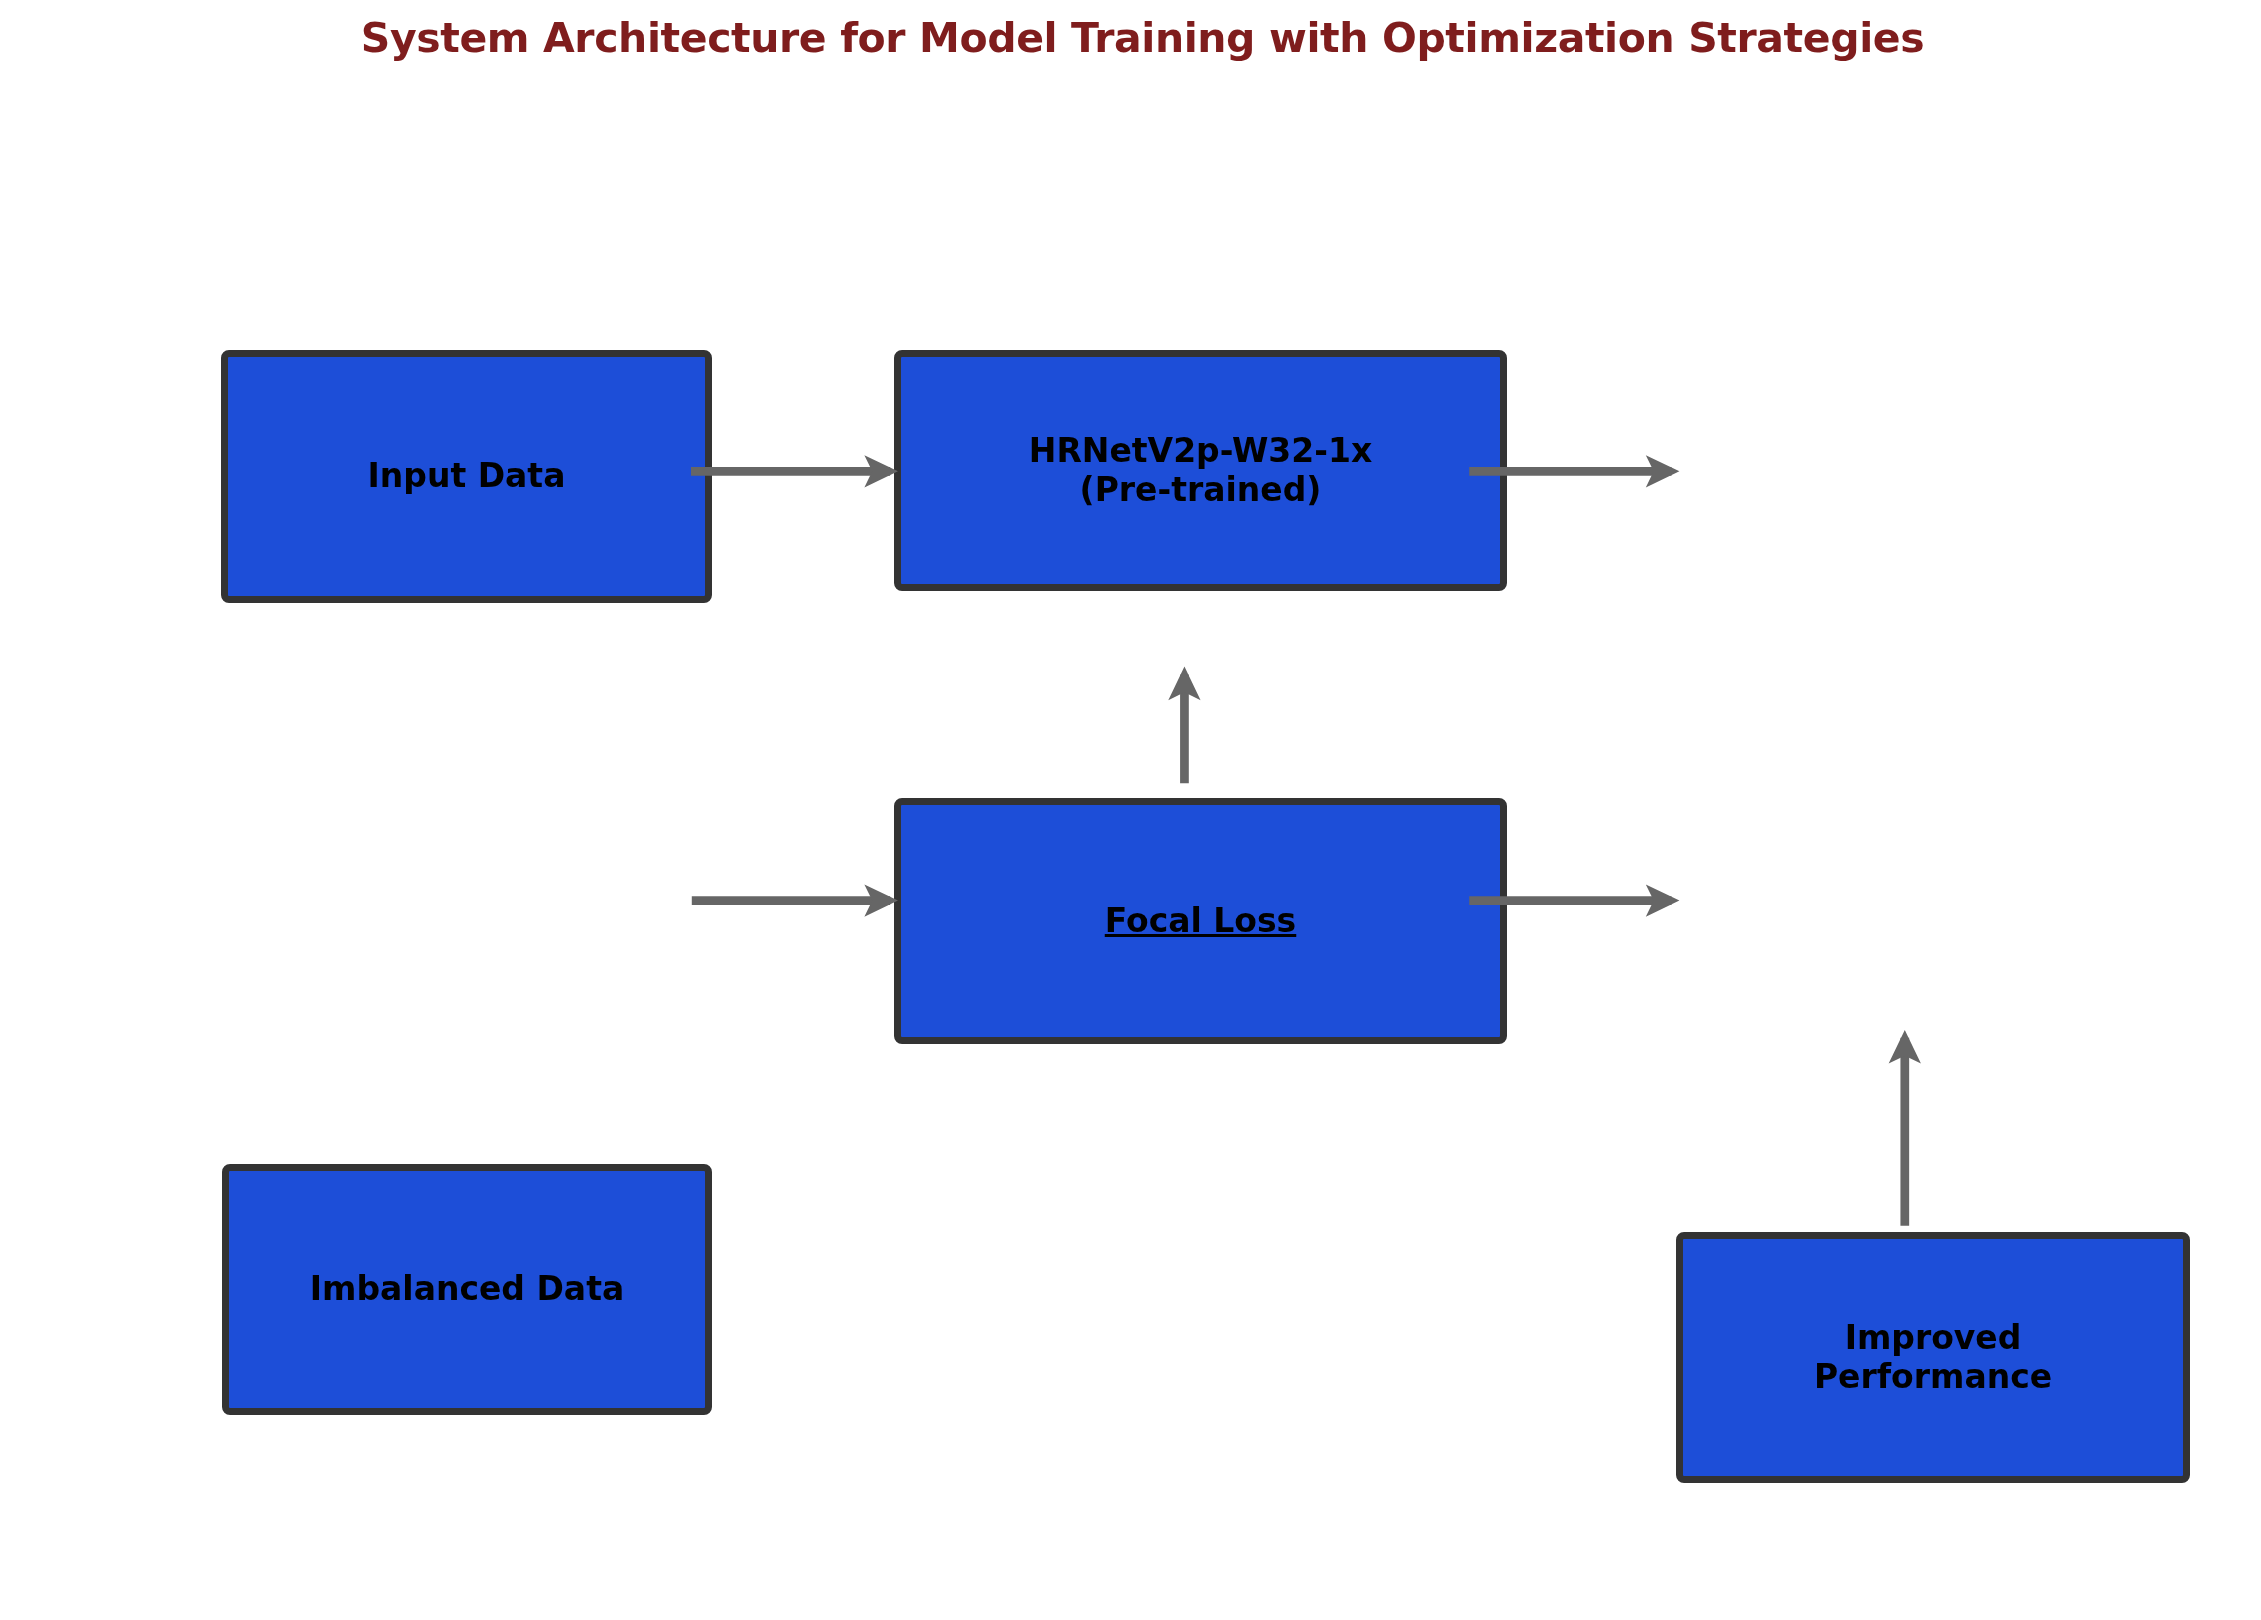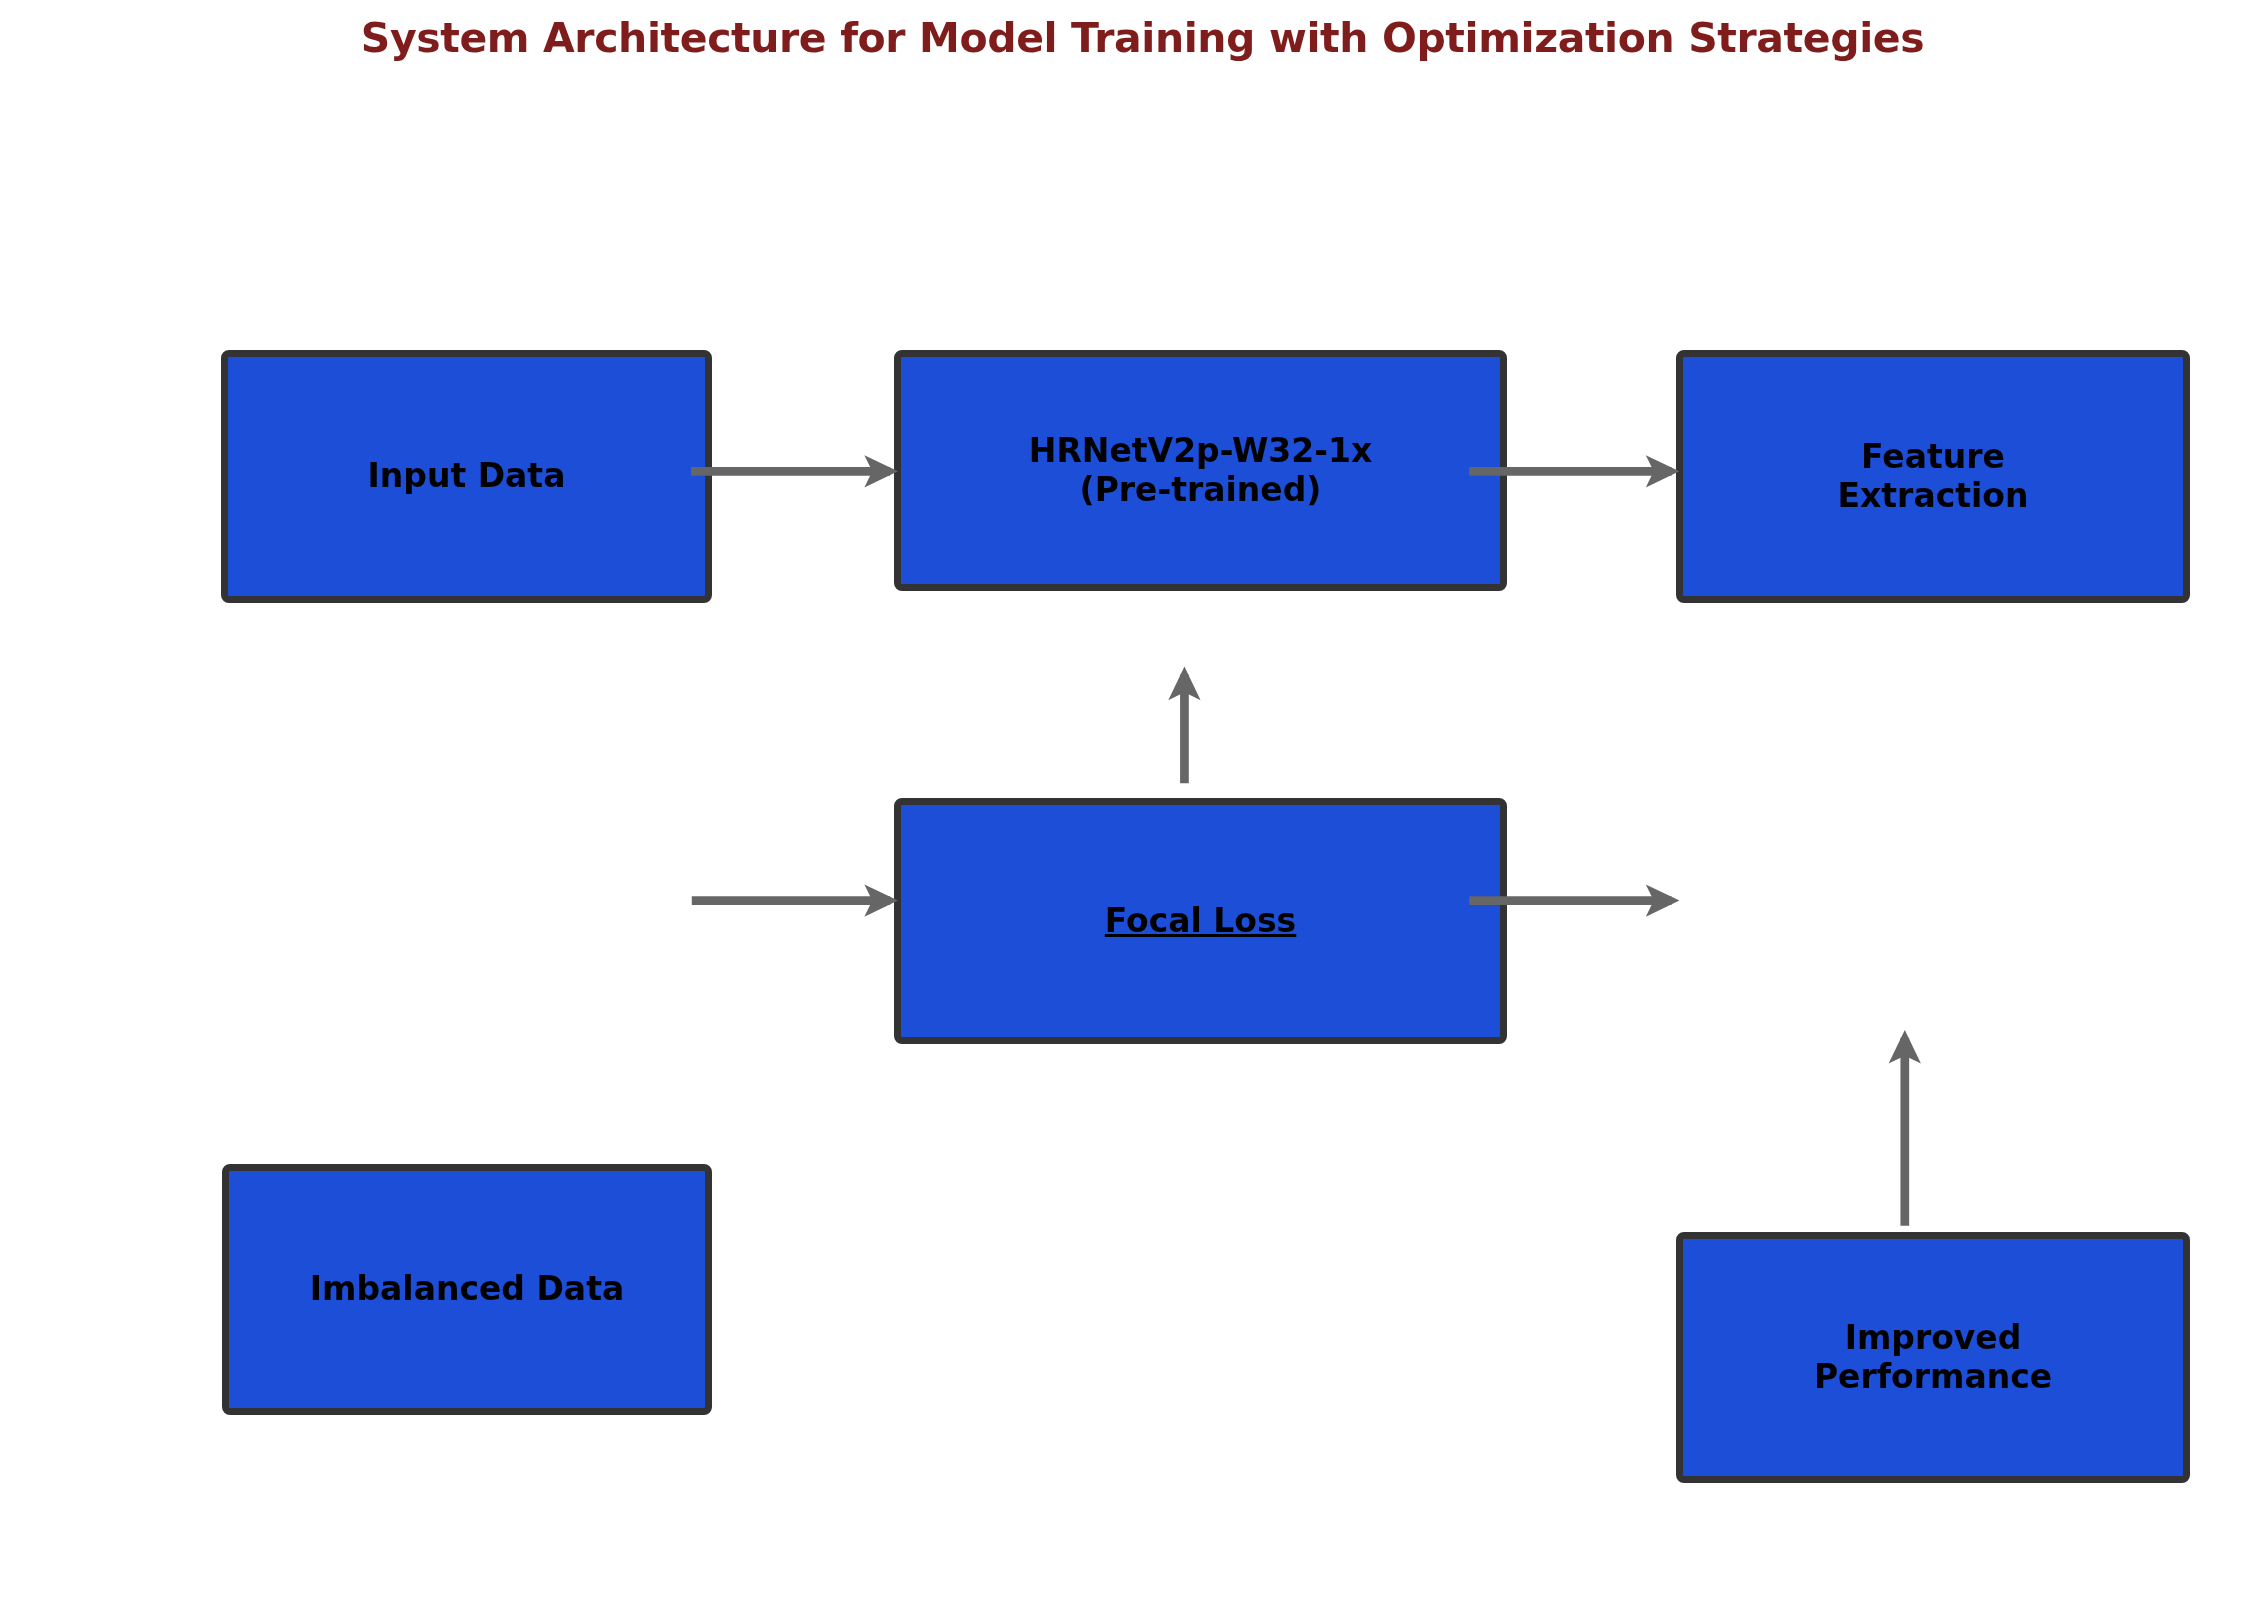--- a/index.html
+++ b/index.html
@@ -75,26 +75,20 @@
     </div>
   </div>
 
   <div class="node" style="left:894px; top:334px; width:613px; height:241px;">
     <div class="node-label">
       <span>HRNetV2p-W32-1x</span>
       <span class="l2">(Pre-trained)</span>
     </div>
   </div>
 
-  <div class="node" style="left:1676px; top:334px; width:514px; height:253px;">
-    <div class="node-label">
-      <span>Feature</span>
-      <span class="l2">Extraction</span>
-    </div>
-  </div>
 
   <div class="node" style="left:894px; top:782px; width:613px; height:246px;text-decoration:underline;">
     <div class="node-label">
       <span>Focal Loss</span>
     </div>
   </div>
 
 
   <div class="node" style="left:222px; top:1148px; width:490px; height:251px;">
     <div class="node-label">

